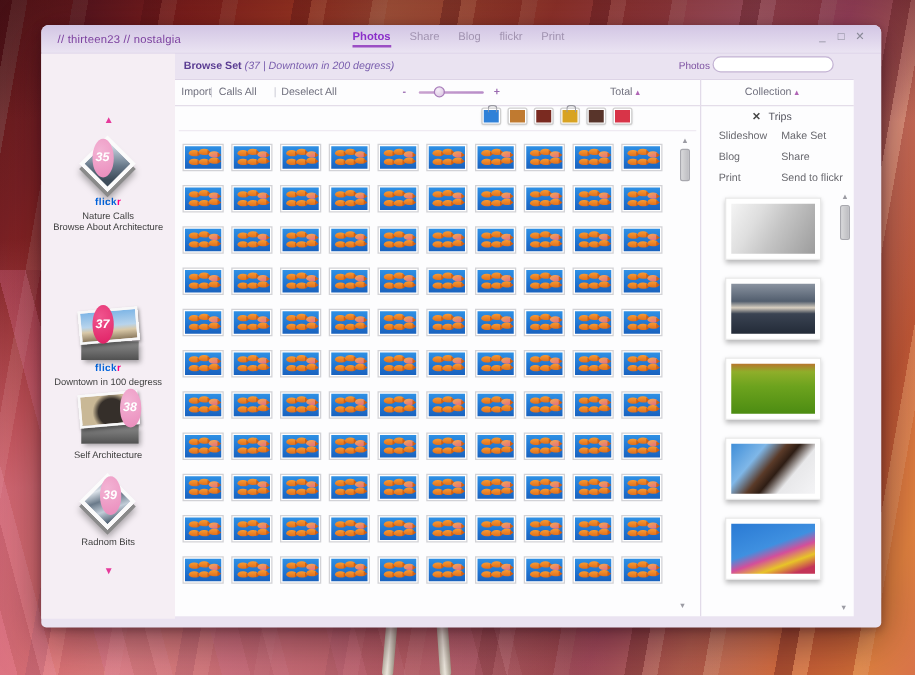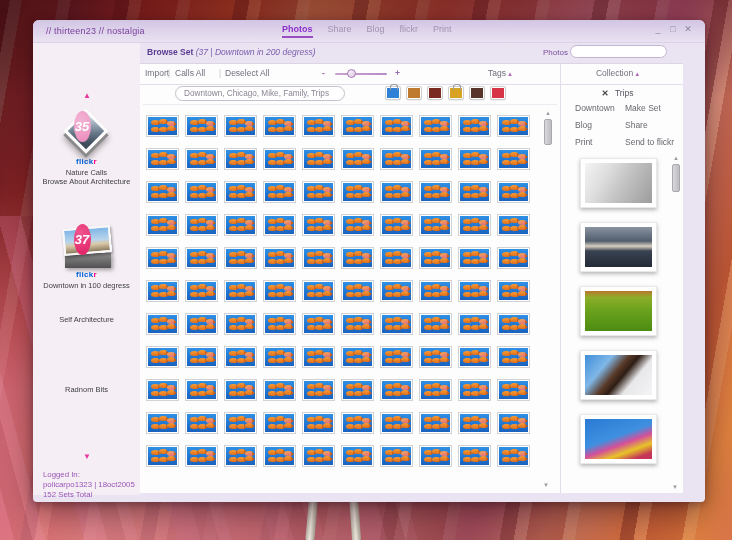--- a/index.html
+++ b/index.html
@@ -123,21 +123,21 @@
   .shape-box .base { position:absolute; left:7px; bottom:0; width:46px; height:15px;
     background:linear-gradient(180deg,#8d8d8d,#515151); box-shadow:2px 2px 4px rgba(0,0,0,.35); }
   .shape-box .ph { position:absolute; left:5px; top:1px; width:48px; height:27px;
     border:2px solid #f8f8f8; transform:rotate(-5deg); box-shadow:1px 2px 3px rgba(0,0,0,.4); }
   .ph-cliff { background:linear-gradient(135deg,#eef2f6 0%,#aab8c6 25%,#68798a 55%,#3e4c5a 85%); }
   .ph-architecture { background:linear-gradient(90deg,#c9bda9 0%,#8d8678 30%,#b5ab9c 50%,#6e675c 75%,#4e473e 100%); }
   .ph-downtown { background:linear-gradient(180deg,#7fb6e6 0%,#b8d4ec 50%,#d9c9a8 68%,#8c7a5e 100%); }
   .ph-silhouette { background:radial-gradient(circle at 55% 60%,#352f2a 0 38%,#c9b896 55%); }
   .ph-blinds { background:linear-gradient(115deg,#93a2b2 0%,#dbe2e9 20%,#6a7a8a 45%,#c2cdd8 70%,#46586a 100%); }
   .set-badge { position:absolute; top:-2px; width:17px; height:31px; border-radius:50%;
-    background:radial-gradient(circle at 35% 30%,#f3b3d4,#ea8abb); color:#fff; font-size:13px; font-weight:bold;
+    background:radial-gradient(circle at 35% 30%,#f3b3d4,#ea8abb); color:#fff; font-size:10px; font-weight:bold;
     font-style:italic; display:flex; align-items:center; justify-content:center; z-index:3; }
   .set-item.selected .set-badge { background:radial-gradient(circle at 35% 30%,#f0558e,#df1e63); }
   .set-flickr { font-size:8px; font-weight:bold; letter-spacing:.3px; line-height:9px; }
   .fl1 { color:#0063dc; } .fl2 { color:#ff0084; }
   .set-label { font-size:7.5px; color:#3f3f3f; white-space:nowrap; margin-top:2px; }
   .logged-in { position:absolute; left:10px; top:450px; color:#9a55b8; font-size:7.8px; line-height:10px; }
 </style>
 </head>
 <body>
 
@@ -183,29 +183,28 @@
     <span class="tb tb-sep t-sep1">|</span>
     <span class="tb t-selall">Calls All</span>
     <span class="tb tb-sep t-sep2">|</span>
     <span class="tb t-desel">Deselect All</span>
     <span class="tb zoom-out">-</span>
     <div class="slider-track">
       <div class="slider-thumb" id="slider-thumb" style="left: calc(30% - 4px);"></div>
     </div>
     <span class="tb zoom-in">+</span>
     <span class="tb t-tags">
-      <span>Tags</span>
+      <span>Total</span>
       <span class="dd-arrow">▴</span>
     </span>
     <span class="tb t-collection">
       <span>Collection</span>
       <span class="dd-arrow">▴</span>
     </span>
 
-    <input class="tag-input" value="Downtown, Chicago, Mike, Family, Trips" style="">
     <div class="chips">
         <span class="chip locked" style="background: rgb(47, 129, 216);"></span>
         <span class="chip" style="background: rgb(192, 122, 48);"></span>
         <span class="chip" style="background: rgb(122, 42, 32);"></span>
         <span class="chip locked" style="background: rgb(216, 163, 34);"></span>
         <span class="chip" style="background: rgb(88, 52, 42);"></span>
         <span class="chip" style="background: rgb(216, 52, 72);"></span>
       </div>
 
     <div class="grid">
@@ -1312,21 +1311,21 @@
       </div>
     <span class="sb-arrow gsb-up">▲</span>
     <div class="sb-thumb gsb-thumb"></div>
     <span class="sb-arrow gsb-down">▼</span>
 
     <div class="clear-row">
       <span class="clear-x">✕</span>
       <span>Trips</span>
     </div>
     <div class="actions">
-        <span class="act">Downtown</span>
+        <span class="act">Slideshow</span>
         <span class="act">Make Set</span>
         <span class="act">Blog</span>
         <span class="act">Share</span>
         <span class="act">Print</span>
         <span class="act">Send to flickr</span>
       </div>
     <div class="thumb-list">
         <div class="cframe">
           <div class="cph cph-baby-blackwhite"></div>
         </div>
@@ -1353,36 +1352,40 @@
           <div class="set-thumb shape-diamond">
             <div class="ph ph-cliff"></div>
             <span class="set-badge" style="left: 16px;">35</span>
           </div>
           <div class="set-flickr"><span class="fl1">flick</span><span class="fl2">r</span></div>
           <div class="set-label">Nature Calls</div>
         </div>
         <div class="set-item" style="top: 155px;">
           <div class="set-label">Browse About Architecture</div>
         </div>
-        <div class="set-item selected" style="top: 206px;">
+        <div class="set-item selected" style="top: 226px;">
           <div class="set-thumb shape-box">
             <div class="base"></div>
             <div class="ph ph-downtown"></div>
             <span class="set-badge" style="left: 16px;">37</span>
           </div>
           <div class="set-flickr"><span class="fl1">flick</span><span class="fl2">r</span></div>
           <div class="set-label">Downtown in 100 degress</div>
         </div>
         <div class="set-item" style="top: 293px;">
+          <div class="set-thumb shape-box">
+            <div class="base"></div>
+            <div class="ph ph-silhouette"></div>
+            <span class="set-badge" style="left: 38px;">38</span>
+          </div>
           <div class="set-label">Self Architecture</div>
         </div>
         <div class="set-item" style="top: 363px;">
+          <div class="set-thumb shape-diamond">
+            <div class="ph ph-blinds"></div>
+            <span class="set-badge" style="left: 22px;">39</span>
+          </div>
           <div class="set-label">Radnom Bits</div>
         </div>
       </div>
     <span class="side-arrow sa-down">▼</span>
-    <div class="logged-in">
-      <div>Logged In:</div>
-      <div>policarpo1323 | 18oct2005</div>
-      <div>152 Sets Total</div>
-    </div>
   </div>
 </div>
 
 </body></html>

